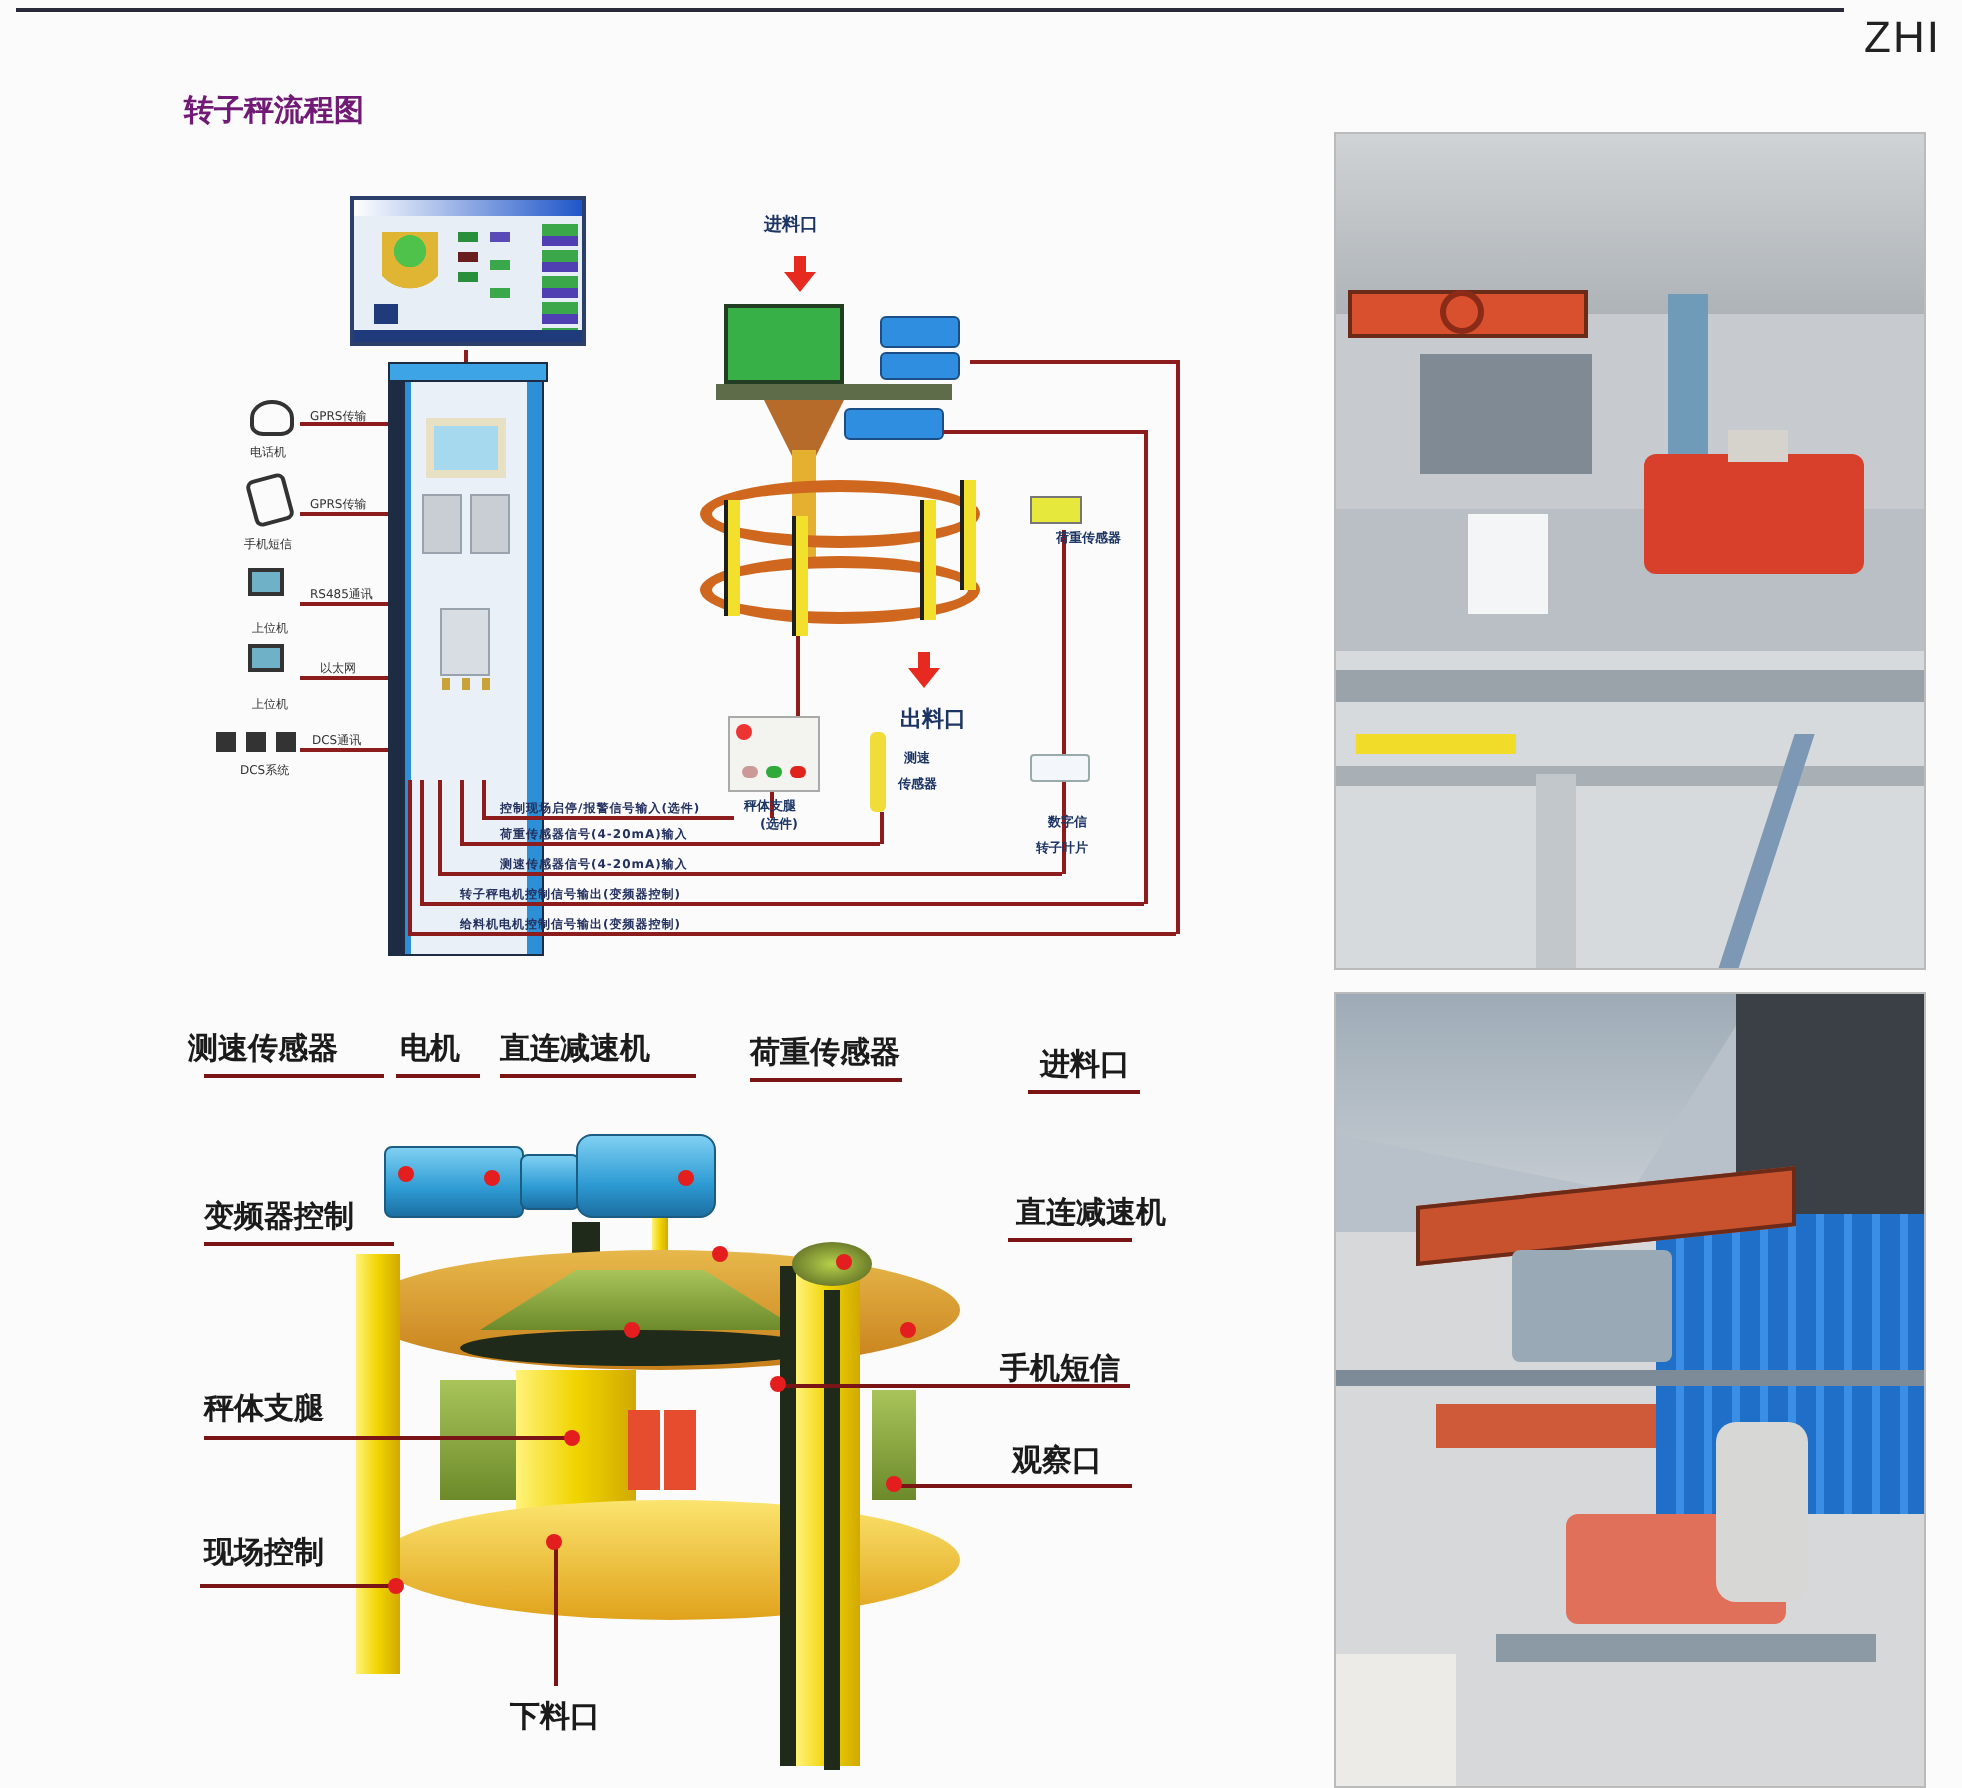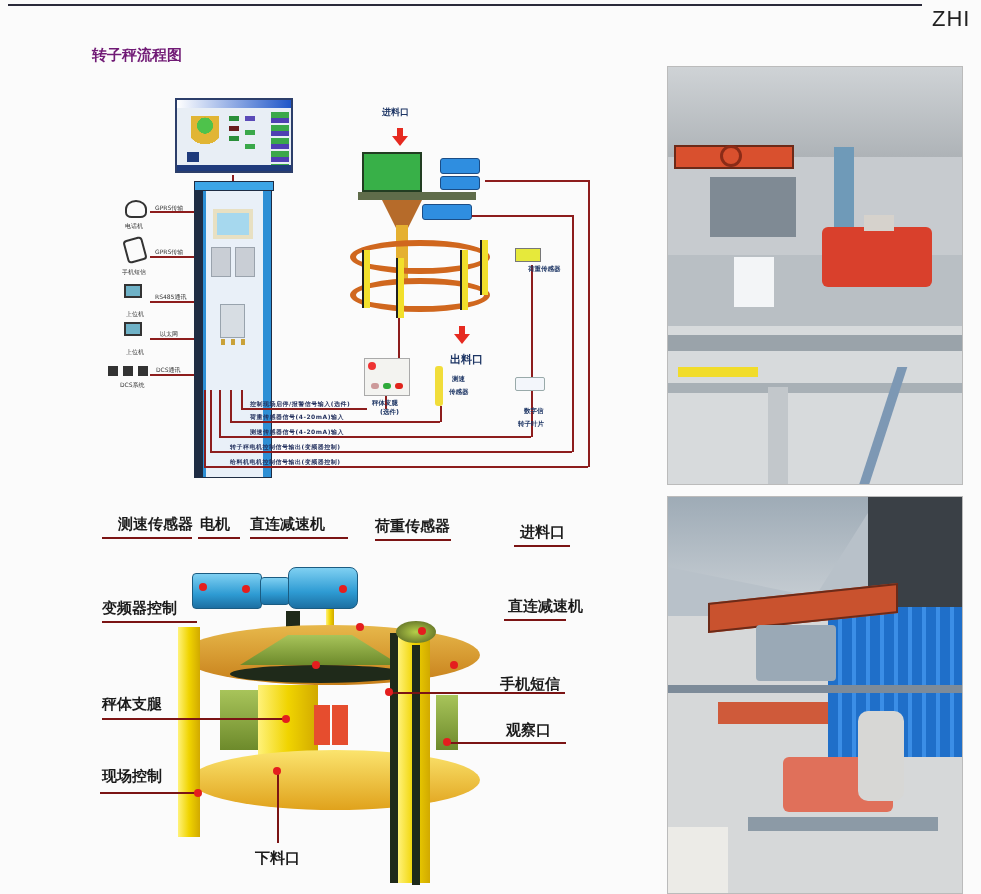--- a/index.html
+++ b/index.html
@@ -216,21 +216,21 @@
   <div style="position:absolute;left:224px;top:200px;width:16px;height:40px;background:#e64d2e;"></div>
   <div style="position:absolute;left:242px;top:200px;width:16px;height:40px;background:#e64d2e;"></div>
   <div class="olive" style="position:absolute;left:346px;top:190px;width:22px;height:55px;"></div>
   <div class="orange-ring" style="left:100px;top:245px;width:290px;height:60px;background:linear-gradient(180deg,#fbe46e,#e0a21c);"></div>
 
   <div class="yellow" style="position:absolute;left:88px;top:122px;width:22px;height:210px;"></div>
   <div class="yellow" style="position:absolute;left:300px;top:128px;width:40px;height:250px;border-left:8px solid #1f2a1a;"></div>
   <div class="dark" style="position:absolute;left:322px;top:140px;width:8px;height:240px;"></div>
   <div style="position:absolute;left:306px;top:116px;width:40px;height:22px;border-radius:50%;background:radial-gradient(#b6d04a,#4f5c1f);"></div>
 
-  <div class="part-label" style="left:28px;top:10px;text-align:right;">测速传感器</div>
+  <div class="part-label" style="left:4px;top:10px;text-align:right;">测速传感器</div>
   <div class="part-label" style="left:110px;top:10px;">电机</div>
   <div class="part-label" style="left:160px;top:10px;">直连减速机</div>
   <div class="part-label" style="left:285px;top:12px;">荷重传感器</div>
   <div class="part-label" style="left:430px;top:18px;">进料口</div>
   <div class="part-label" style="left:12px;top:94px;">变频器控制</div>
   <div class="part-label" style="left:418px;top:92px;">直连减速机</div>
   <div class="part-label" style="left:410px;top:170px;">手机短信</div>
   <div class="part-label" style="left:12px;top:190px;">秤体支腿</div>
   <div class="part-label" style="left:416px;top:216px;font-family:Liberation Mono, monospace;">观察口</div>
   <div class="part-label" style="left:12px;top:262px;">现场控制</div>

